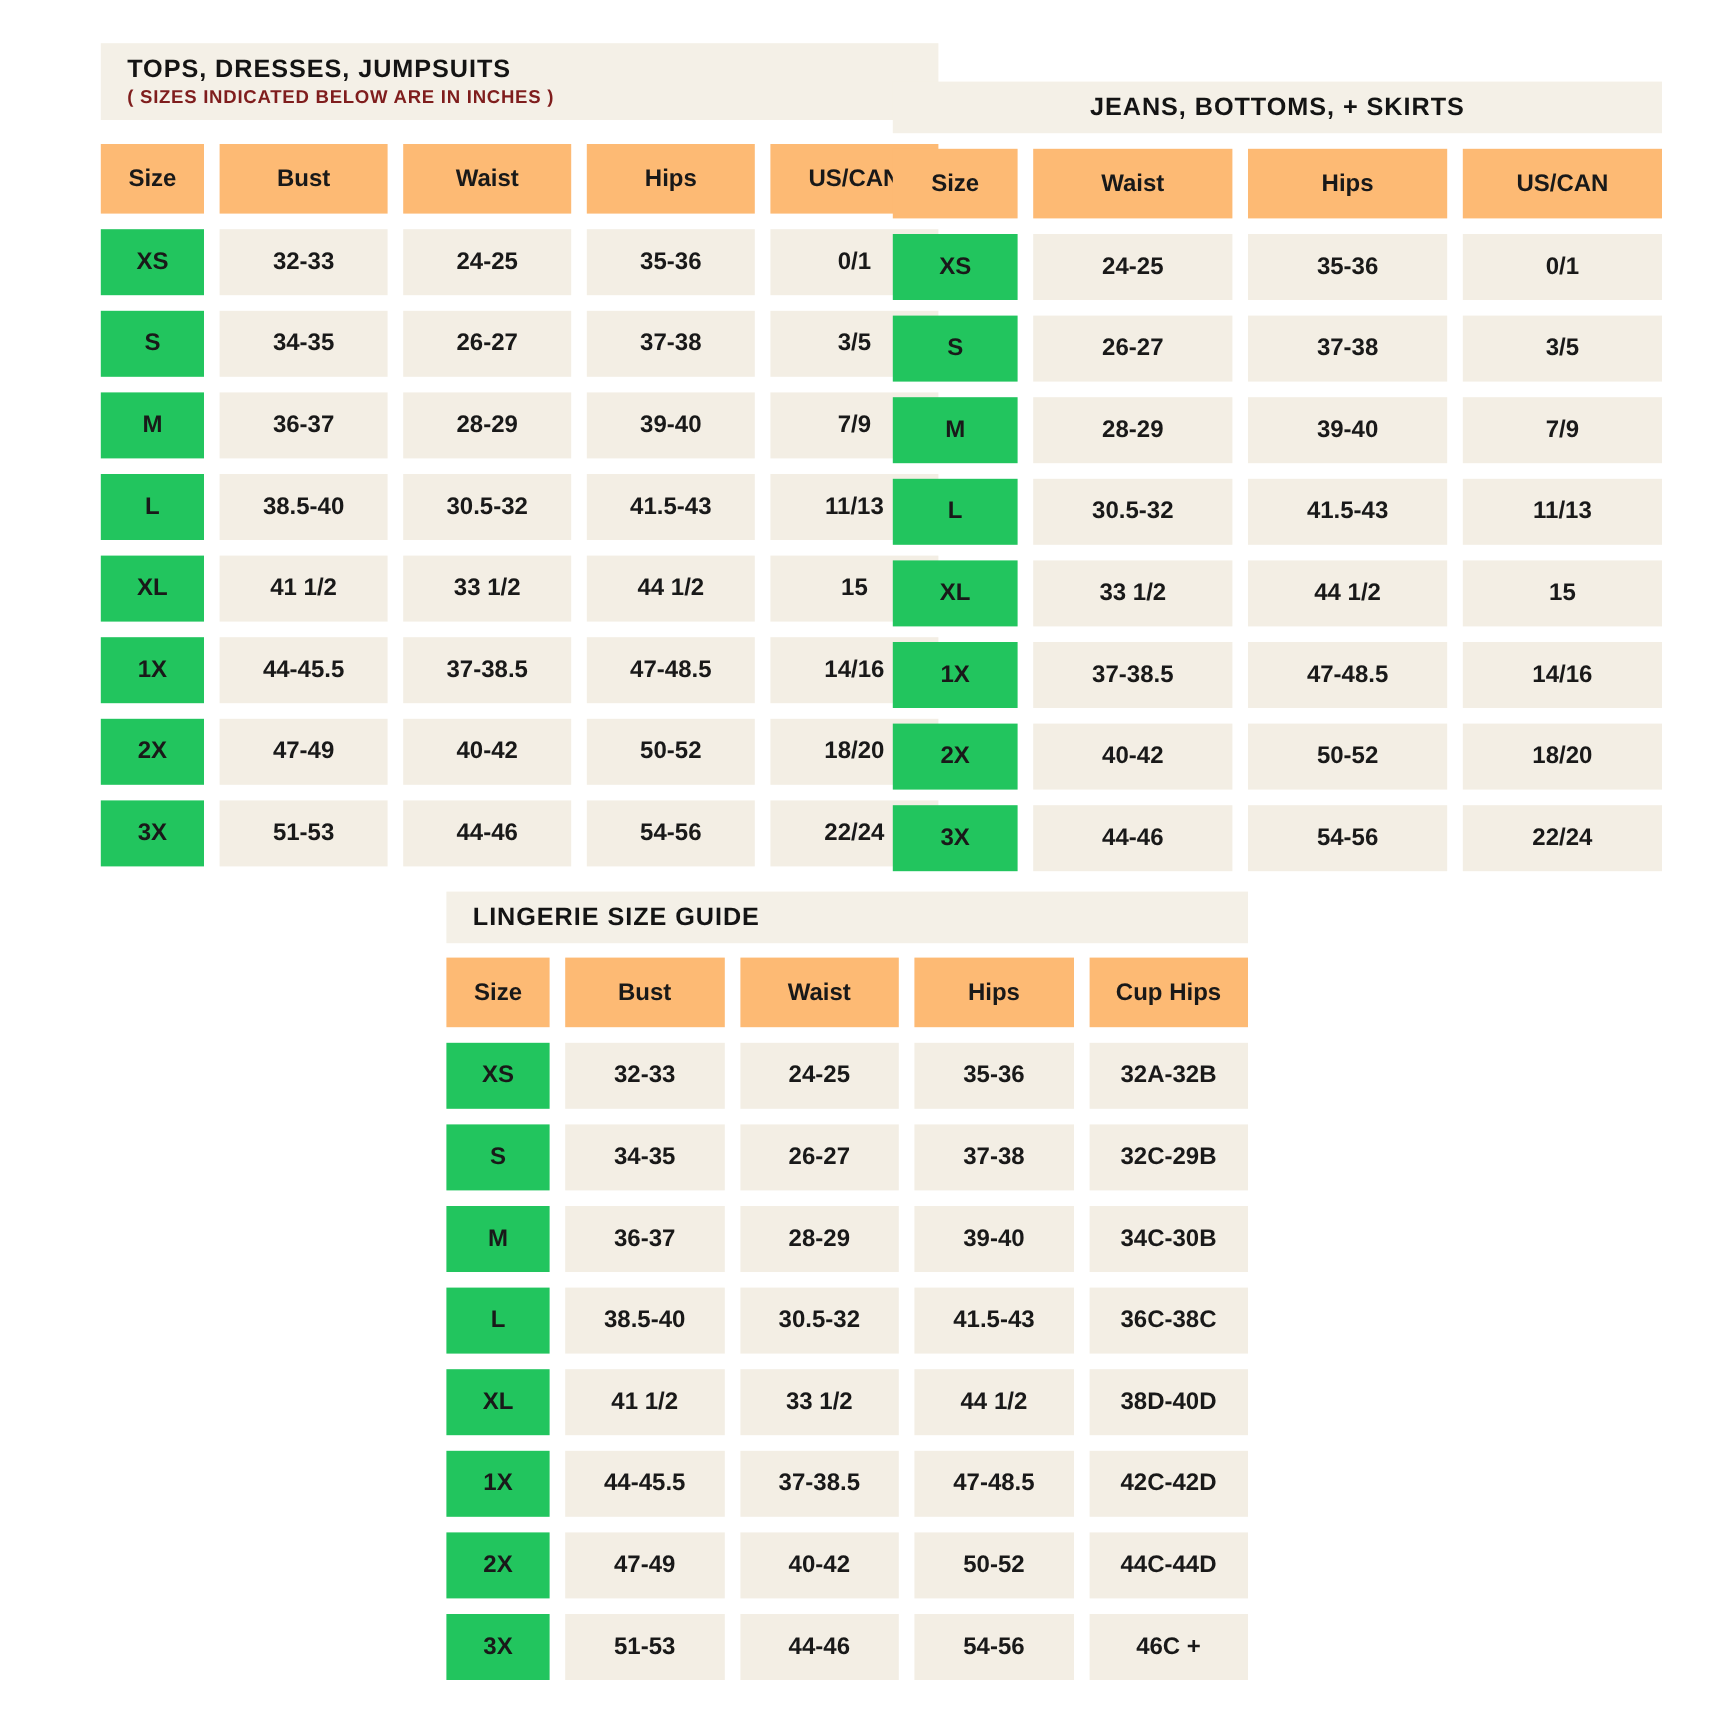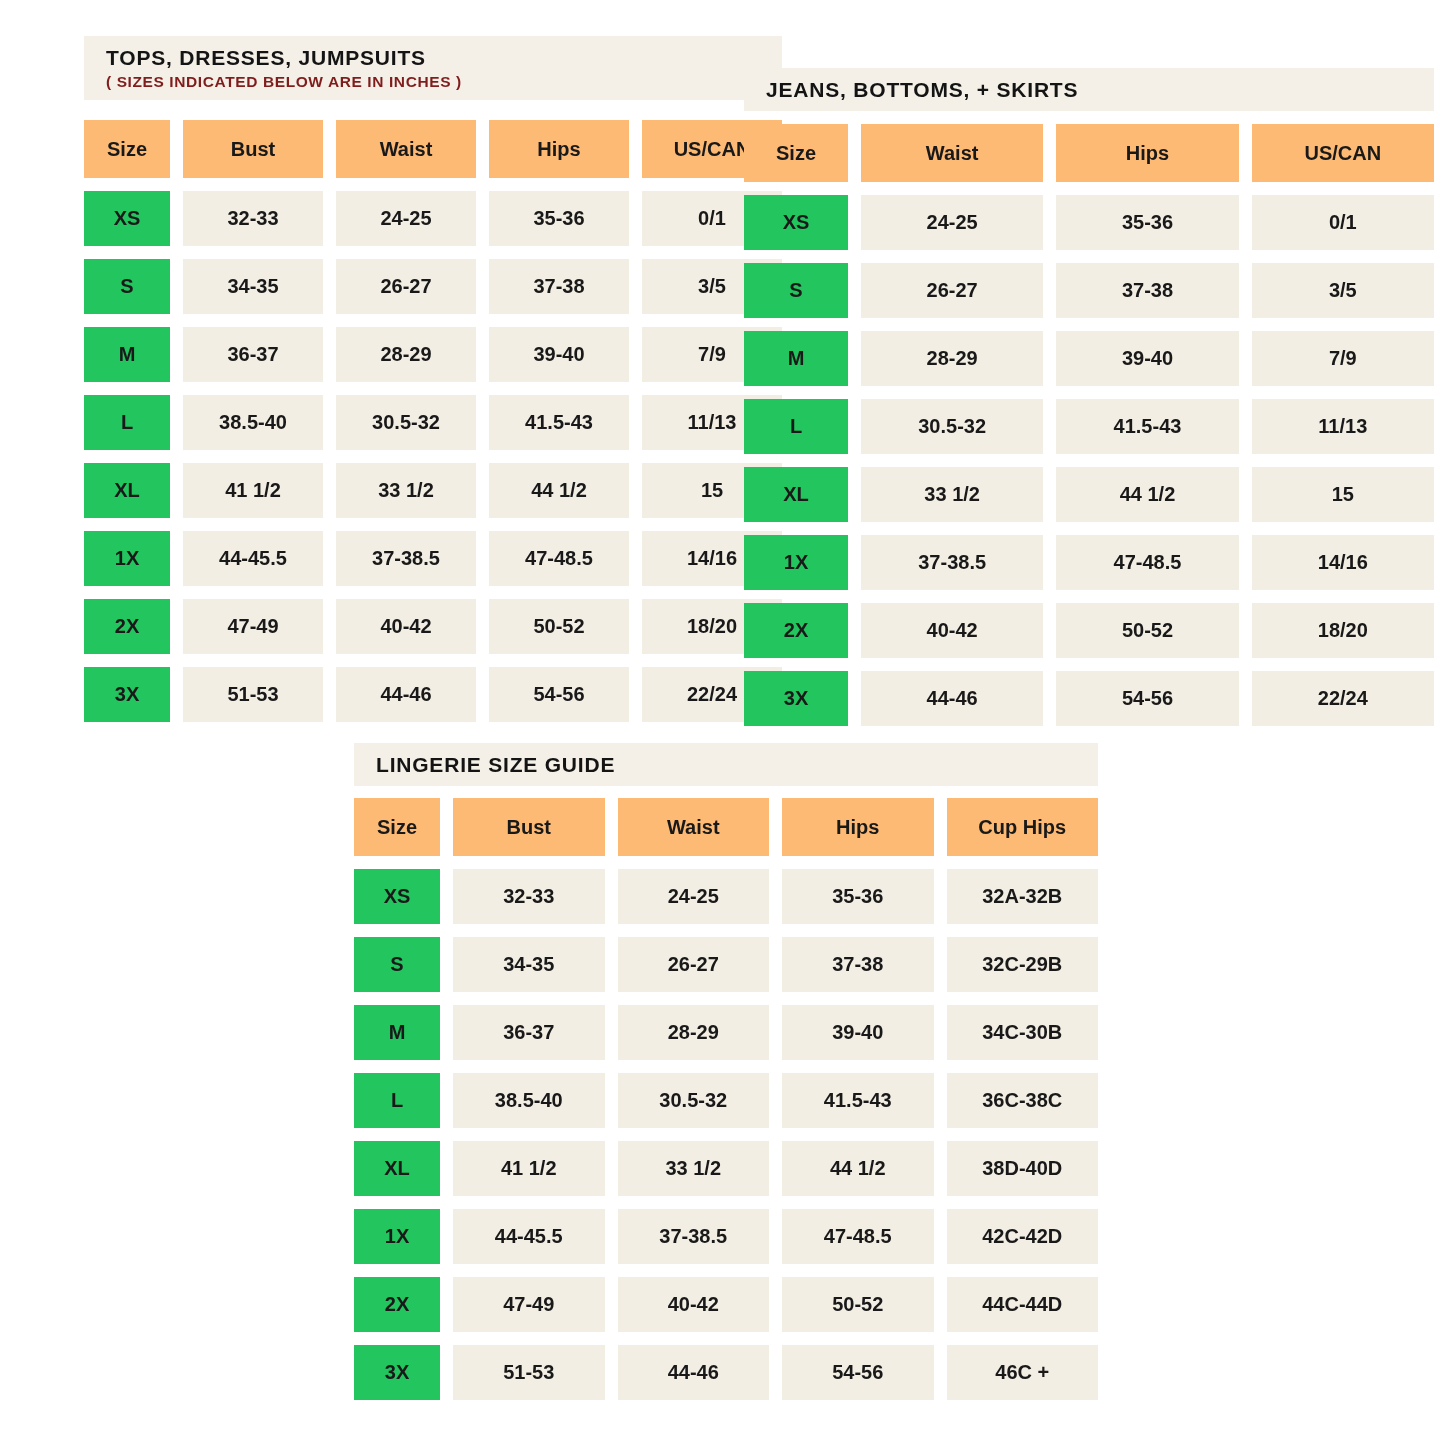--- a/index.html
+++ b/index.html
@@ -6,22 +6,22 @@
   html, body { background: #ffffff; }
   body {
     width: 1445px; height: 1445px;
     position: relative;
     font-family: "Liberation Sans", "DejaVu Sans", sans-serif;
     color: #1c1c1c;
     overflow: hidden;
   }
   .size-table { position: absolute; }
   #table-tops     { left: 36px;  top: 36px;  width: 698px; margin-left: 48px; }
-  #table-jeans    { left: 744px; top: 68px;  width: 690px; }
-  #table-lingerie { left: 354px; top: 743px; width: 744px; }
+  #table-jeans    { left: 744px; top: 68px;  width: 641px; text-align: center; }
+  #table-lingerie { left: 372px; top: 743px; width: 668px; }
 
   .banner {
     background: #f4f0e7;
     padding: 8px 22px 8px 22px;
     width: 100%;
   }
   .banner-title {
     font-size: 21px;
     font-weight: bold;
     letter-spacing: 0.8px;

